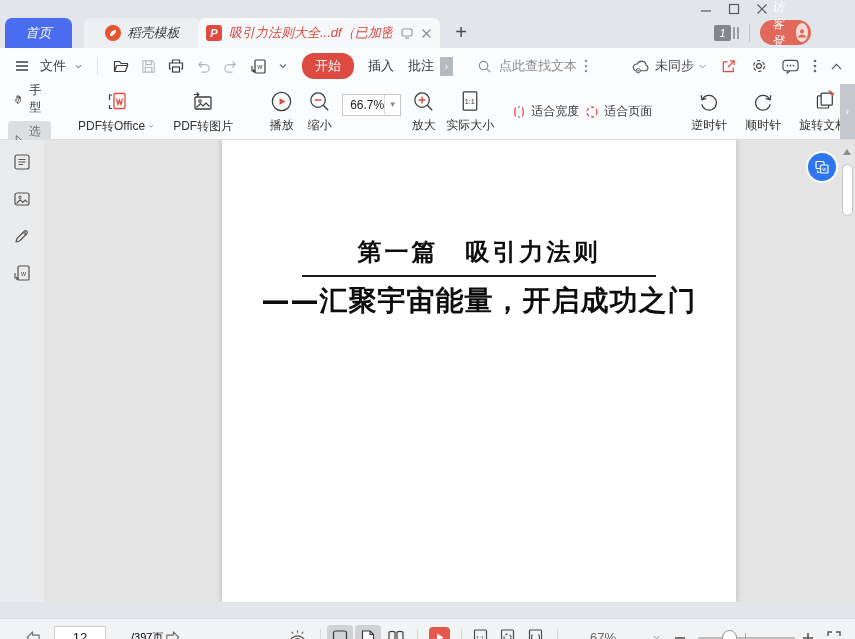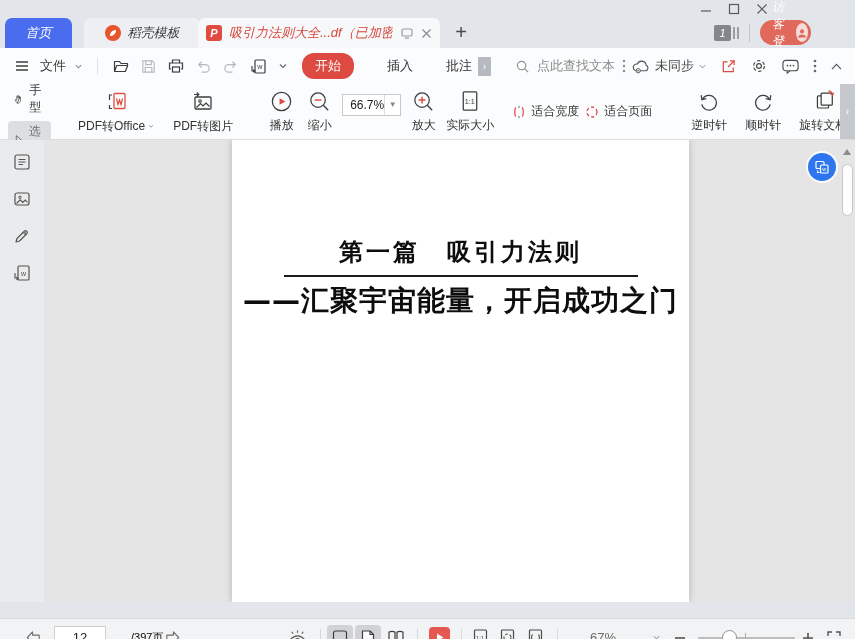--- a/index.html
+++ b/index.html
@@ -26,21 +26,21 @@
   .login { position:absolute; left:760px; top:20px; height:25px; padding:0 3px 0 12px; background:#e0695c; border-radius:13px; color:#fff; display:flex; align-items:center; gap:5px; font-size:12px; }
   .login .ava { width:19px; height:19px; border-radius:50%; background:#f3ddd8; display:flex; align-items:center; justify-content:center; }
 
   
   .menubar { position:absolute; left:0; top:48px; width:855px; height:36px; background:#fbfcfd; display:flex; align-items:center; }
   .mb-left { display:flex; align-items:center; gap:10px; padding-left:14px; }
   .mitem { display:flex; align-items:center; gap:8px; color:#3a3a3a; }
   .vsep { width:1px; height:18px; background:#e2e2e2; margin:0 4px; }
   .dim { opacity:.35; }
   .pill-start { background:#dc4a41; color:#fff; border-radius:12px; padding:4px 13px; font-size:13px; margin-left:14px; }
-  .mtab { margin-left:33px; color:#333; }
+  .mtab { margin-left:14px; color:#333; }
   .mexp { width:13px; height:19px; background:#b5bac0; color:#fff; font-size:10px; display:flex; align-items:center; justify-content:center; border-radius:1px; margin-left:6px; }
   .msearch { display:flex; align-items:center; gap:7px; margin-left:24px; color:#8b8b8b; }
   .mb-right { margin-left:auto; display:flex; align-items:center; gap:13px; padding-right:12px; color:#555; }
   .sync { display:flex; align-items:center; gap:4px; font-size:13px; color:#4a4a4a; }
 
   
   .toolbar { position:absolute; left:0; top:84px; width:855px; height:56px; background:#fbfcfd; border-bottom:1px solid #dadcde; display:flex; align-items:center; box-shadow:0 1px 2px rgba(0,0,0,.06); }
   .tcol2 { display:flex; flex-direction:column; gap:3px; margin-left:8px; width:62px;margin-top:15px; }
   .trow { display:flex; align-items:center; gap:5px; font-size:12px; color:#333; padding:2px 5px; }
   .trow.sel { background:#dcdee1; border-radius:4px; color:#6e6e6e; }
@@ -51,21 +51,21 @@
   .zoombox .zv { flex:1; padding-left:7px; font-size:12px; color:#222; }
   .zoombox .zc { width:16px; height:100%; border-left:1px solid #dcdcdc; display:flex; align-items:center; justify-content:center; color:#888; font-size:8px; }
   .fits { display:flex; flex-direction:row; gap:6px; margin:0 12px; }
   .fitrow { display:flex; align-items:center; gap:5px; font-size:12px; color:#333; white-space:nowrap; }
   .tstrip { position:absolute; right:0; top:0; width:15px; height:55px; background:#c5c9ce; color:#fff; display:flex; align-items:center; justify-content:center; font-size:10px; }
   .clip-last { width:30px; overflow:hidden; }
 
   
   .docarea { position:absolute; left:0; top:140px; width:855px; height:462px; background:#e5e5e6; overflow:hidden; }
   .sidebar { position:absolute; left:0; top:0; width:44px; height:462px; background:#eaebed; display:flex; flex-direction:column; align-items:center; padding-top:12px; gap:17px; }
-  .page { position:absolute; left:232px; top:0; width:457px; height:462px; background:#fff; box-shadow:0 0 7px rgba(0,0,0,.22); }
+  .page { position:absolute; left:222px; top:0; width:514px; height:462px; background:#fff; box-shadow:0 0 7px rgba(0,0,0,.22); }
   .doc-title { margin-top:96px; text-align:center; font-size:24px; font-weight:bold; color:#0d0d0d; letter-spacing:3px; font-family:"DejaVu Sans",sans-serif; }
   .doc-rule { width:354px; height:2px; background:#1c1c1c; margin:7px auto 5px auto; }
   .doc-subtitle { text-align:center; font-size:28px; font-weight:bold; color:#0d0d0d; letter-spacing:1px; font-family:"DejaVu Sans",sans-serif; }
   .floatbtn { position:absolute; left:808px; top:13px; width:28px; height:28px; border-radius:50%; background:#2d76f0; display:flex; align-items:center; justify-content:center; box-shadow:0 0 0 2px rgba(255,255,255,.9); }
   .vscroll-up { position:absolute; right:4px; top:9px; width:0; height:0; border-left:4px solid transparent; border-right:4px solid transparent; border-bottom:6px solid #8d8d8d; }
   .vscroll-thumb { position:absolute; right:2px; top:24px; width:11px; height:52px; background:#fdfdfd; border:1px solid #c6c6c6; border-radius:6px; }
 
   
   .statusbar { position:absolute; left:0; top:618px; width:855px; height:37px; background:#f2f3f5; border-top:1px solid #dcdcdd; }
   .sb { position:absolute; top:0; height:37px; display:flex; align-items:center; }

